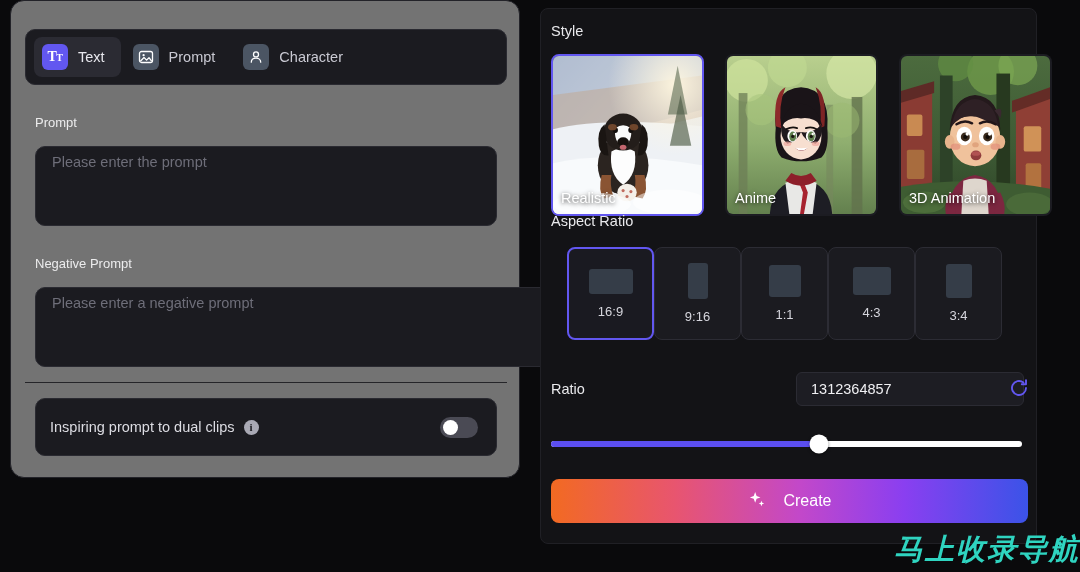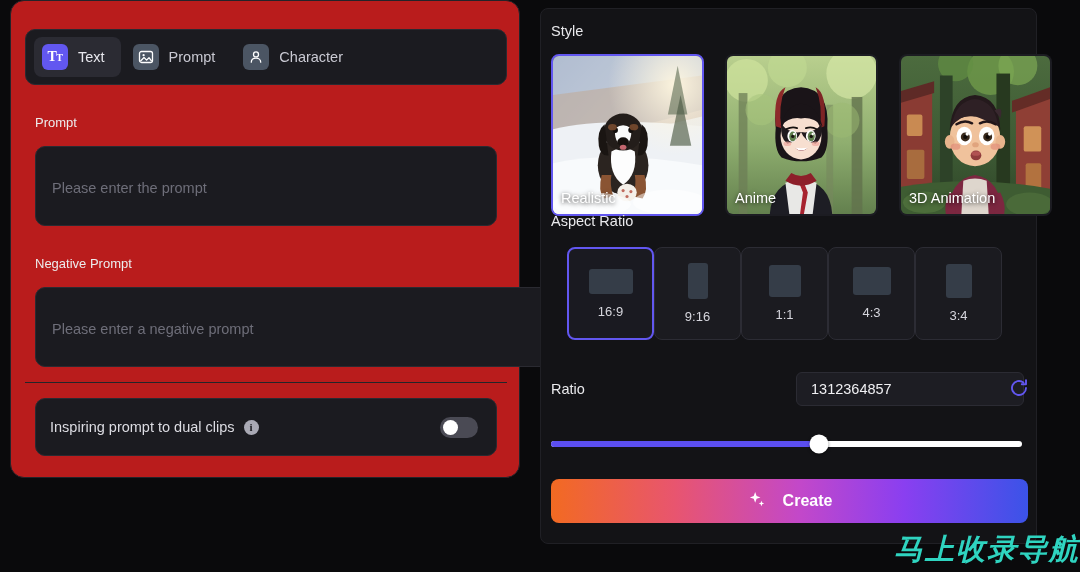--- a/index.html
+++ b/index.html
@@ -7,21 +7,21 @@
     width: 1080px; height: 572px;
     background: #0a0a0c;
     font-family: "Liberation Sans", sans-serif;
     overflow: hidden;
   }
   .app { position: relative; width: 1080px; height: 572px; background: #0a0a0c; }
 
   
   .left-panel {
     position: absolute; left: 10px; top: 0px; width: 510px; height: 478px;
-    background: #b91c1c;
+    background: #737373;
     border: 1px solid #232329;
     border-radius: 14px;
   }
   .tab-bar {
     position: absolute; left: 14px; top: 28px; width: 482px; height: 56px;
     background: #1b1b20;
     border: 1px solid #2a2a31;
     border-radius: 10px;
     display: flex; align-items: center; padding: 0 8px; gap: 4px;
   }
@@ -46,21 +46,21 @@
   .tt-glyph small { font-size: 10px; }
 
   .field-label {
     position: absolute; font-size: 13px; color: #ececed; font-weight: 400;
   }
   .textarea-box {
     position: absolute;
     background: #1b1b20;
     border: 1px solid #2a2a31;
     border-radius: 10px;
-    padding: 32px 16px;
+    padding: 6px 16px;
     cursor: text;
   }
   .placeholder { font-size: 14.5px; color: #6e6e79; }
 
   .divider {
     position: absolute; left: 14px; width: 482px; height: 1px; background: #252529;
   }
 
   .toggle-row {
     position: absolute; left: 24px; top: 397px; width: 462px; height: 58px;
@@ -152,21 +152,21 @@
     position: absolute; top: 50%; transform: translate(-50%, -50%);
     width: 19px; height: 19px; border-radius: 50%; background: #ffffff;
     box-shadow: 0 1px 3px rgba(0,0,0,0.5);
   }
 
   .create-btn {
     position: absolute; left: 10px; top: 470px; width: 477px; height: 44px;
     border-radius: 8px; border: none; cursor: pointer;
     background: linear-gradient(90deg, #f26a22 0%, #e8556f 26%, #c348c9 52%, #8a3ff0 74%, #3b53e8 100%);
     display: flex; align-items: center; justify-content: center; gap: 17px;
-    color: #fff; font-size: 16px; font-weight: 700;
+    color: #fff; font-size: 16px; font-weight: 400;
     font-family: "Liberation Sans", sans-serif;
   }
 
   .watermark {
     position: absolute; right: 0; bottom: 2px;
     font-size: 29px; font-weight: 700; font-style: italic;
     color: #2fd4c0; letter-spacing: 2px;
     font-family: "DejaVu Sans", sans-serif;
     white-space: nowrap;
   }

